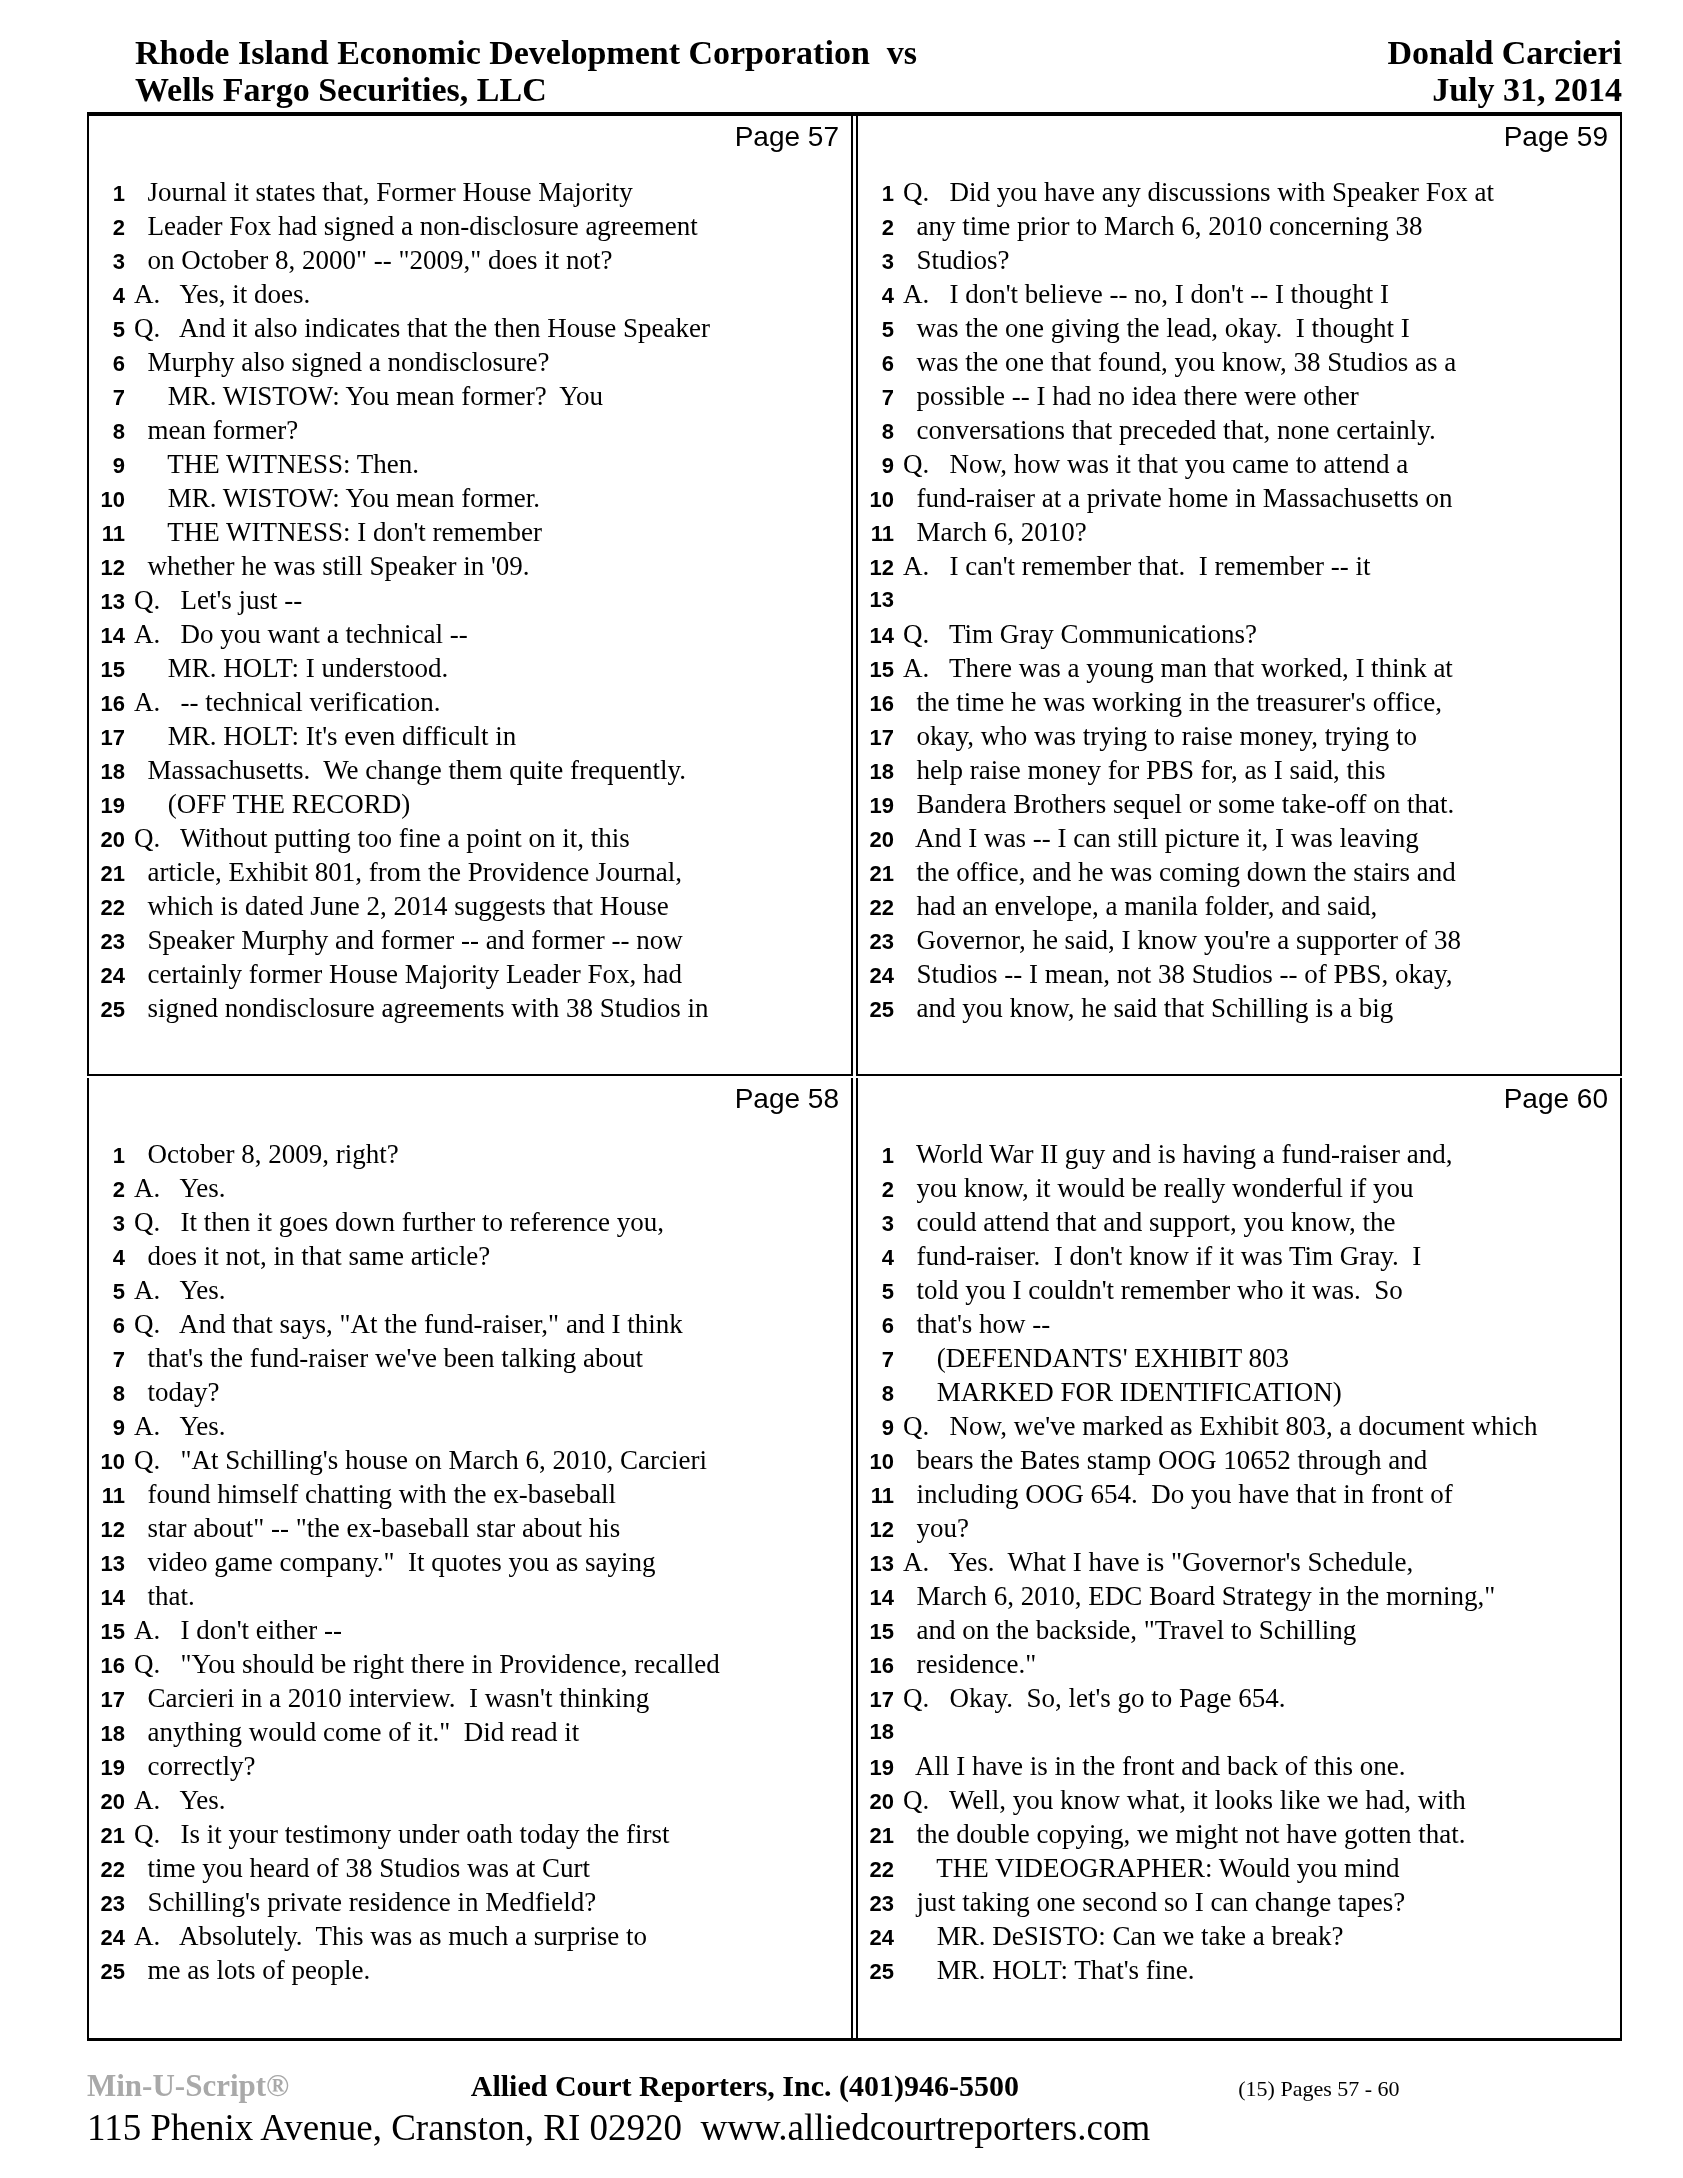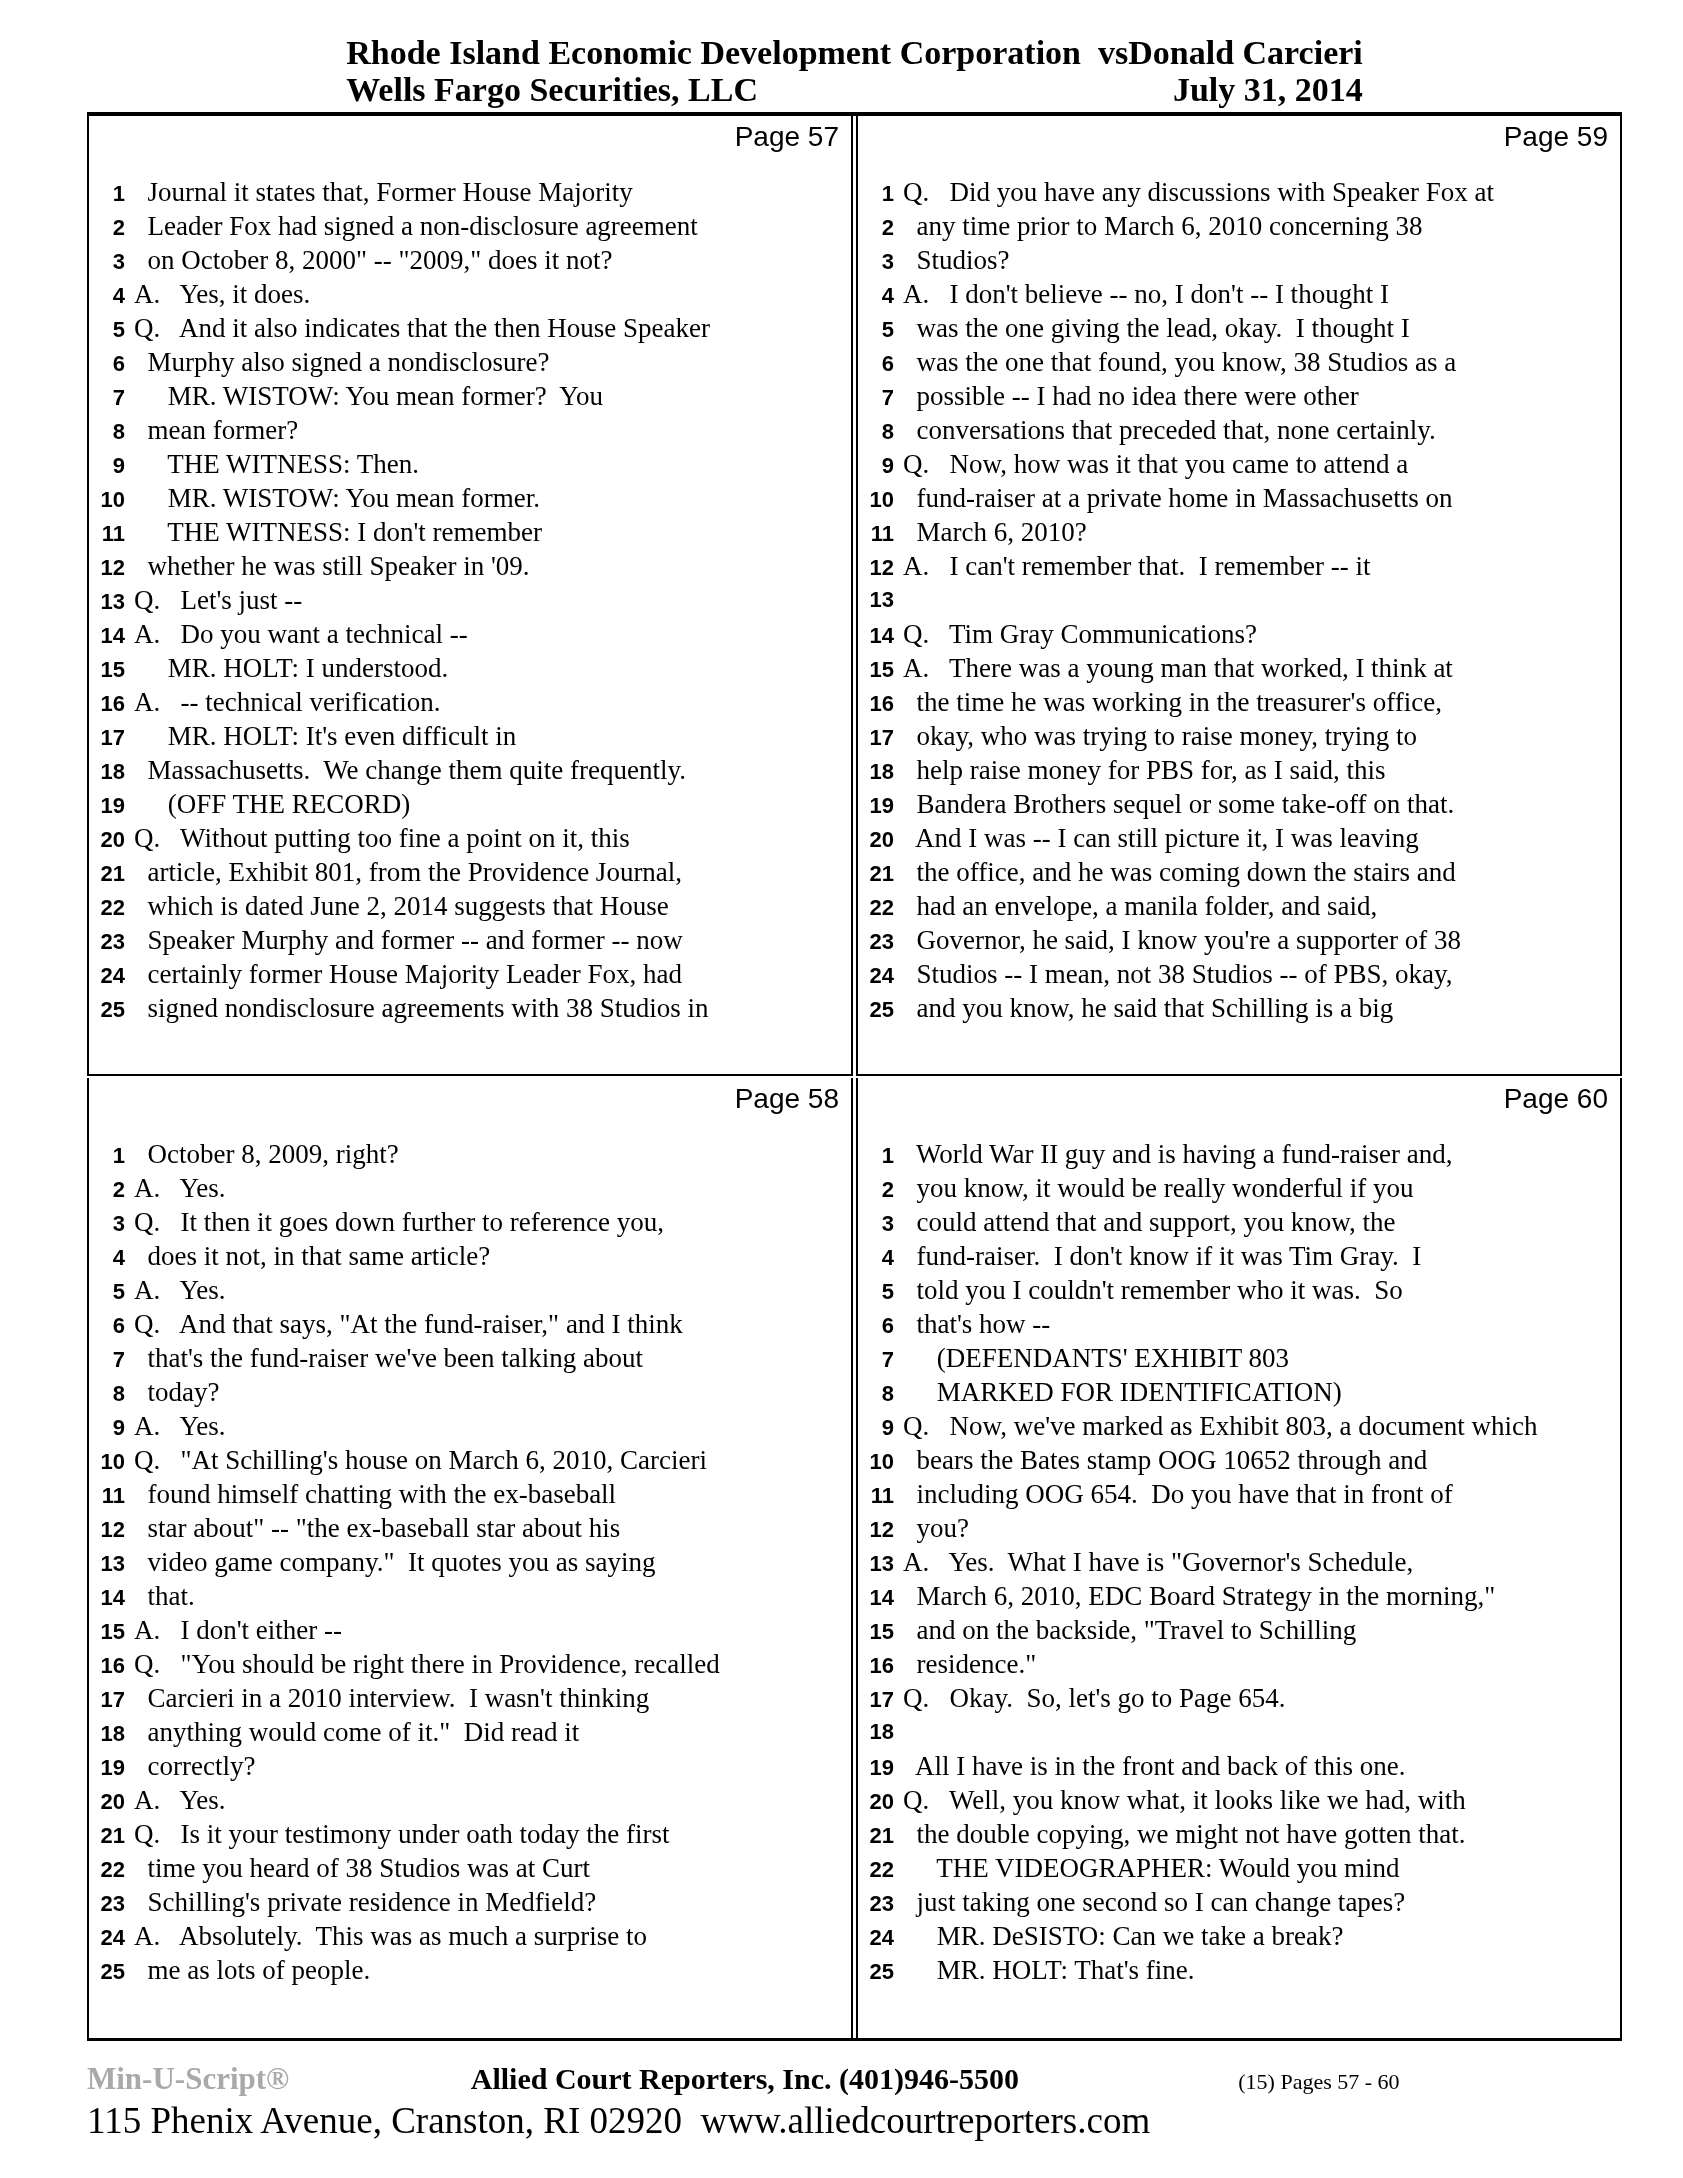--- a/index.html
+++ b/index.html
@@ -1,40 +1,40 @@
 <!DOCTYPE html>
 <html><head>
 <meta charset="utf-8">
 <style>
   html,body{margin:0;padding:0;background:#ffffff;}
   body{width:1683px;height:2178px;position:relative;overflow:hidden;
        font-family:"Liberation Serif",serif;color:#000;}
   .sheet{position:absolute;left:87px;top:0;width:1535px;}
 
   
-  .hdr{display:flex;justify-content:center;align-items:flex-end;padding-top:34px;}
+  .hdr{display:flex;justify-content:space-between;align-items:flex-end;padding-top:34px;margin-left:48px;}
   .hdr .left,.hdr .right{font-weight:bold;font-size:34px;line-height:37px;white-space:pre;}
   .hdr .right{text-align:right;}
 
   
   .grid{margin-top:4px;border-top:4px solid #000;border-bottom:3px solid #000;
         display:grid;grid-template-columns:1fr 1fr;grid-template-rows:960px 960px;
         column-gap:3px;row-gap:2px;}
   .cell{border-left:2px solid #000;border-right:2px solid #000;overflow:hidden;}
   .cell.toprow{border-bottom:2px solid #000;}
   .page-label{text-align:right;font-family:"Liberation Sans",sans-serif;
               font-size:28px;line-height:28px;margin:7px 12px 0 0;}
   .lines{margin-top:24px;}
   .line{display:flex;height:34px;align-items:baseline;}
   .num{flex:none;width:36px;text-align:right;font-family:"Liberation Sans",sans-serif;
        font-weight:bold;font-size:22px;line-height:34px;}
   .txt{margin-left:9px;font-size:27px;line-height:34px;white-space:pre;}
 
   
-  .ftr{margin-top:20px;}
+  .ftr{margin-top:27px;}
   .ftr-row{display:flex;justify-content:space-between;align-items:baseline;}
   .ftr .brand{font-weight:bold;font-size:31px;color:#a9a9a9;flex:1;}
   .ftr .center{font-weight:bold;font-size:30px;text-align:left;flex:2;white-space:pre;}
   .ftr .range{font-weight:normal;font-size:22px;flex:1;white-space:pre;}
   .ftr .addr{font-weight:normal;font-size:37px;margin-top:2px;white-space:pre;}
 </style>
 </head>
 <body>
 
 <div class="sheet">

